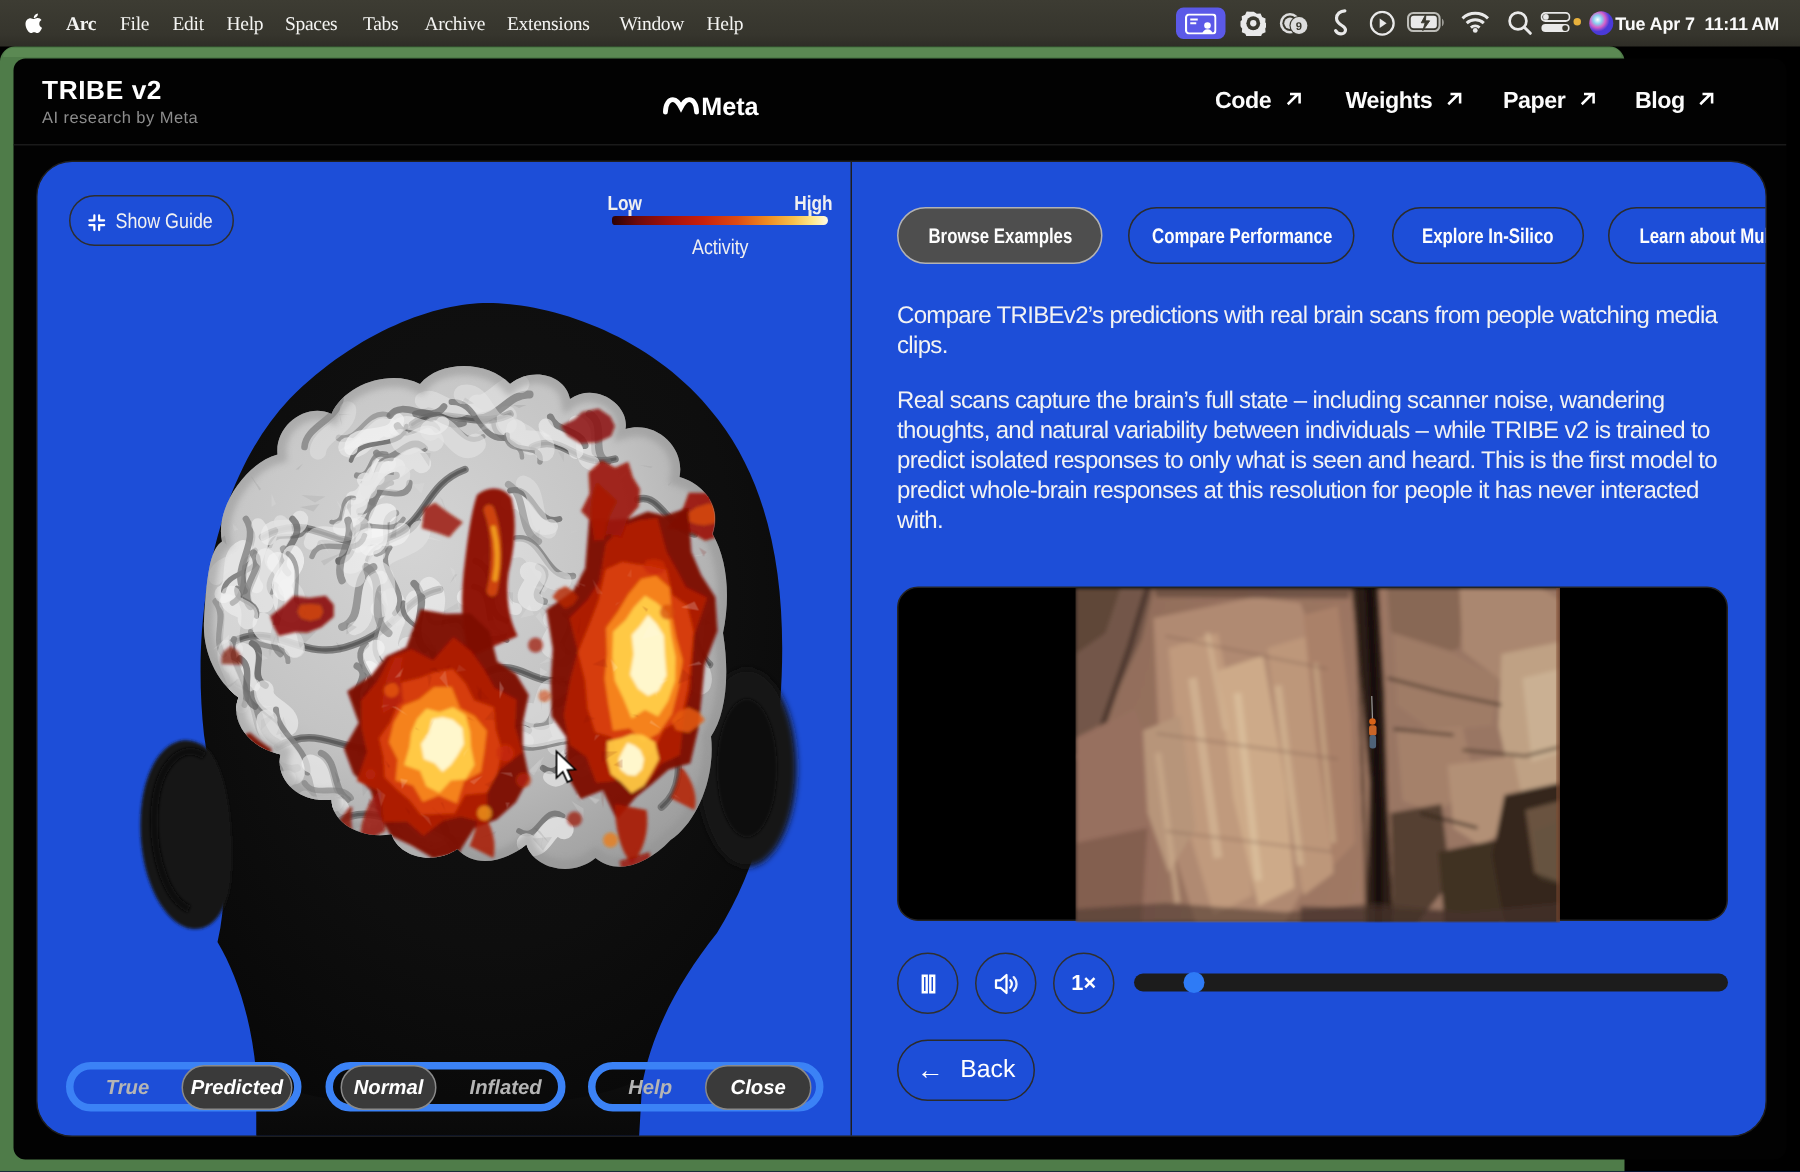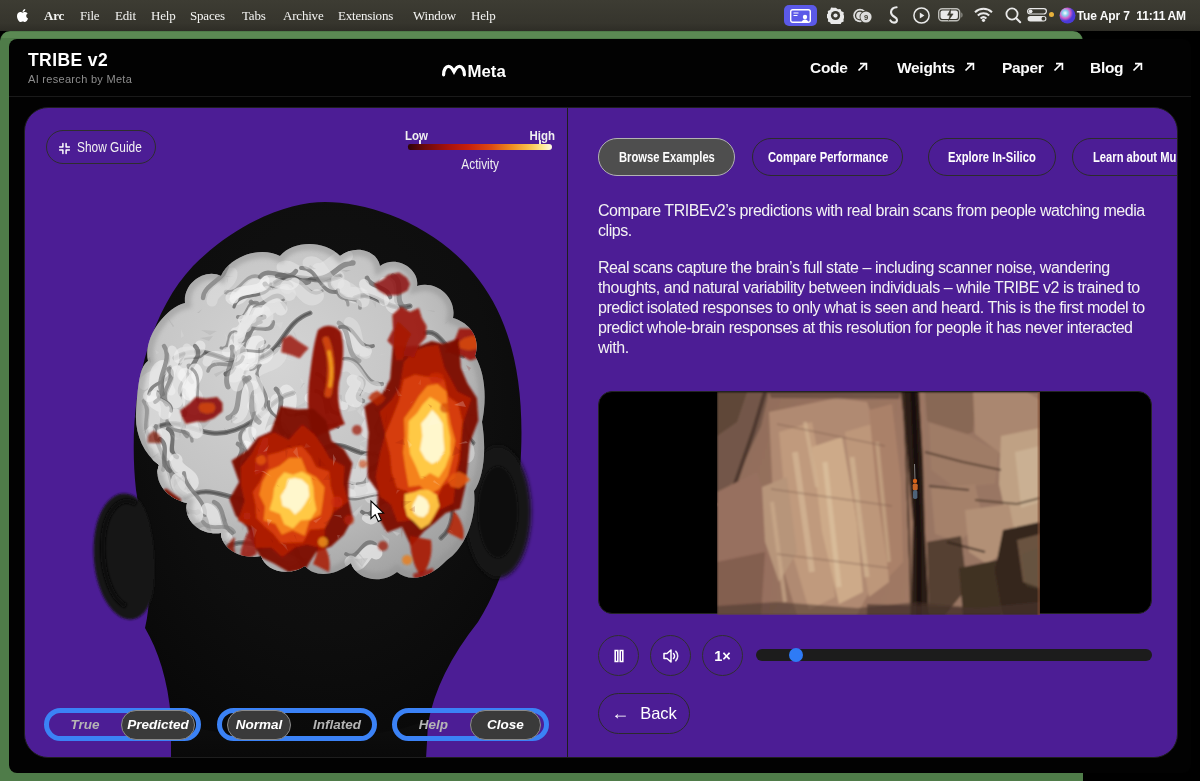--- a/index.html
+++ b/index.html
@@ -25,21 +25,21 @@
   
   #hdr-title { position:absolute; left:19px; top:11px; font-size:17.5px; font-weight:bold;
     color:#fff; letter-spacing:.4px; }
   #hdr-sub { position:absolute; left:19px; top:34px; font-size:11px; letter-spacing:-0.1px; color:#8d8d8d; letter-spacing:.3px; }
   .hlink { position:absolute; top:20px; font-size:15.5px; letter-spacing:-0.3px; font-weight:600; color:#fbfbfb; white-space:nowrap; }
   .hlink svg { margin-left:8px; }
   #hdr-divider { position:absolute; left:0; top:57px; width:1182px; height:1px; background:#1a1a1a; }
 
   
   #card { position:absolute; left:15px; top:68px; width:1154px; height:651px;
-    border:1px solid #1e1e1e; border-radius:24px; background:#4c1d95; overflow:hidden; }
+    border:1px solid #1e1e1e; border-radius:24px; background:#1d4ed8; overflow:hidden; }
   #leftpane { position:absolute; left:0; top:0; width:543px; height:651px;
     border-right:1px solid #1e1e1e; }
   #rightpane { position:absolute; left:543px; top:0; width:611px; height:651px; }
 
   
   #showguide { position:absolute; left:21px; top:22px; width:110px; height:34px; white-space:nowrap;
     border:1px solid #2e2e2e; border-radius:17px; color:#f2f2f2; font-size:14.5px; }
   #legend { position:absolute; left:380px; top:20px; width:150px; height:60px; }
   #legend .lab { font-size:13.5px; color:#f0f0f0; font-weight:600; }
   #gradbar { position:absolute; left:3px; top:16px; width:144px; height:6px; border-radius:3px 4px 4px 3px;

